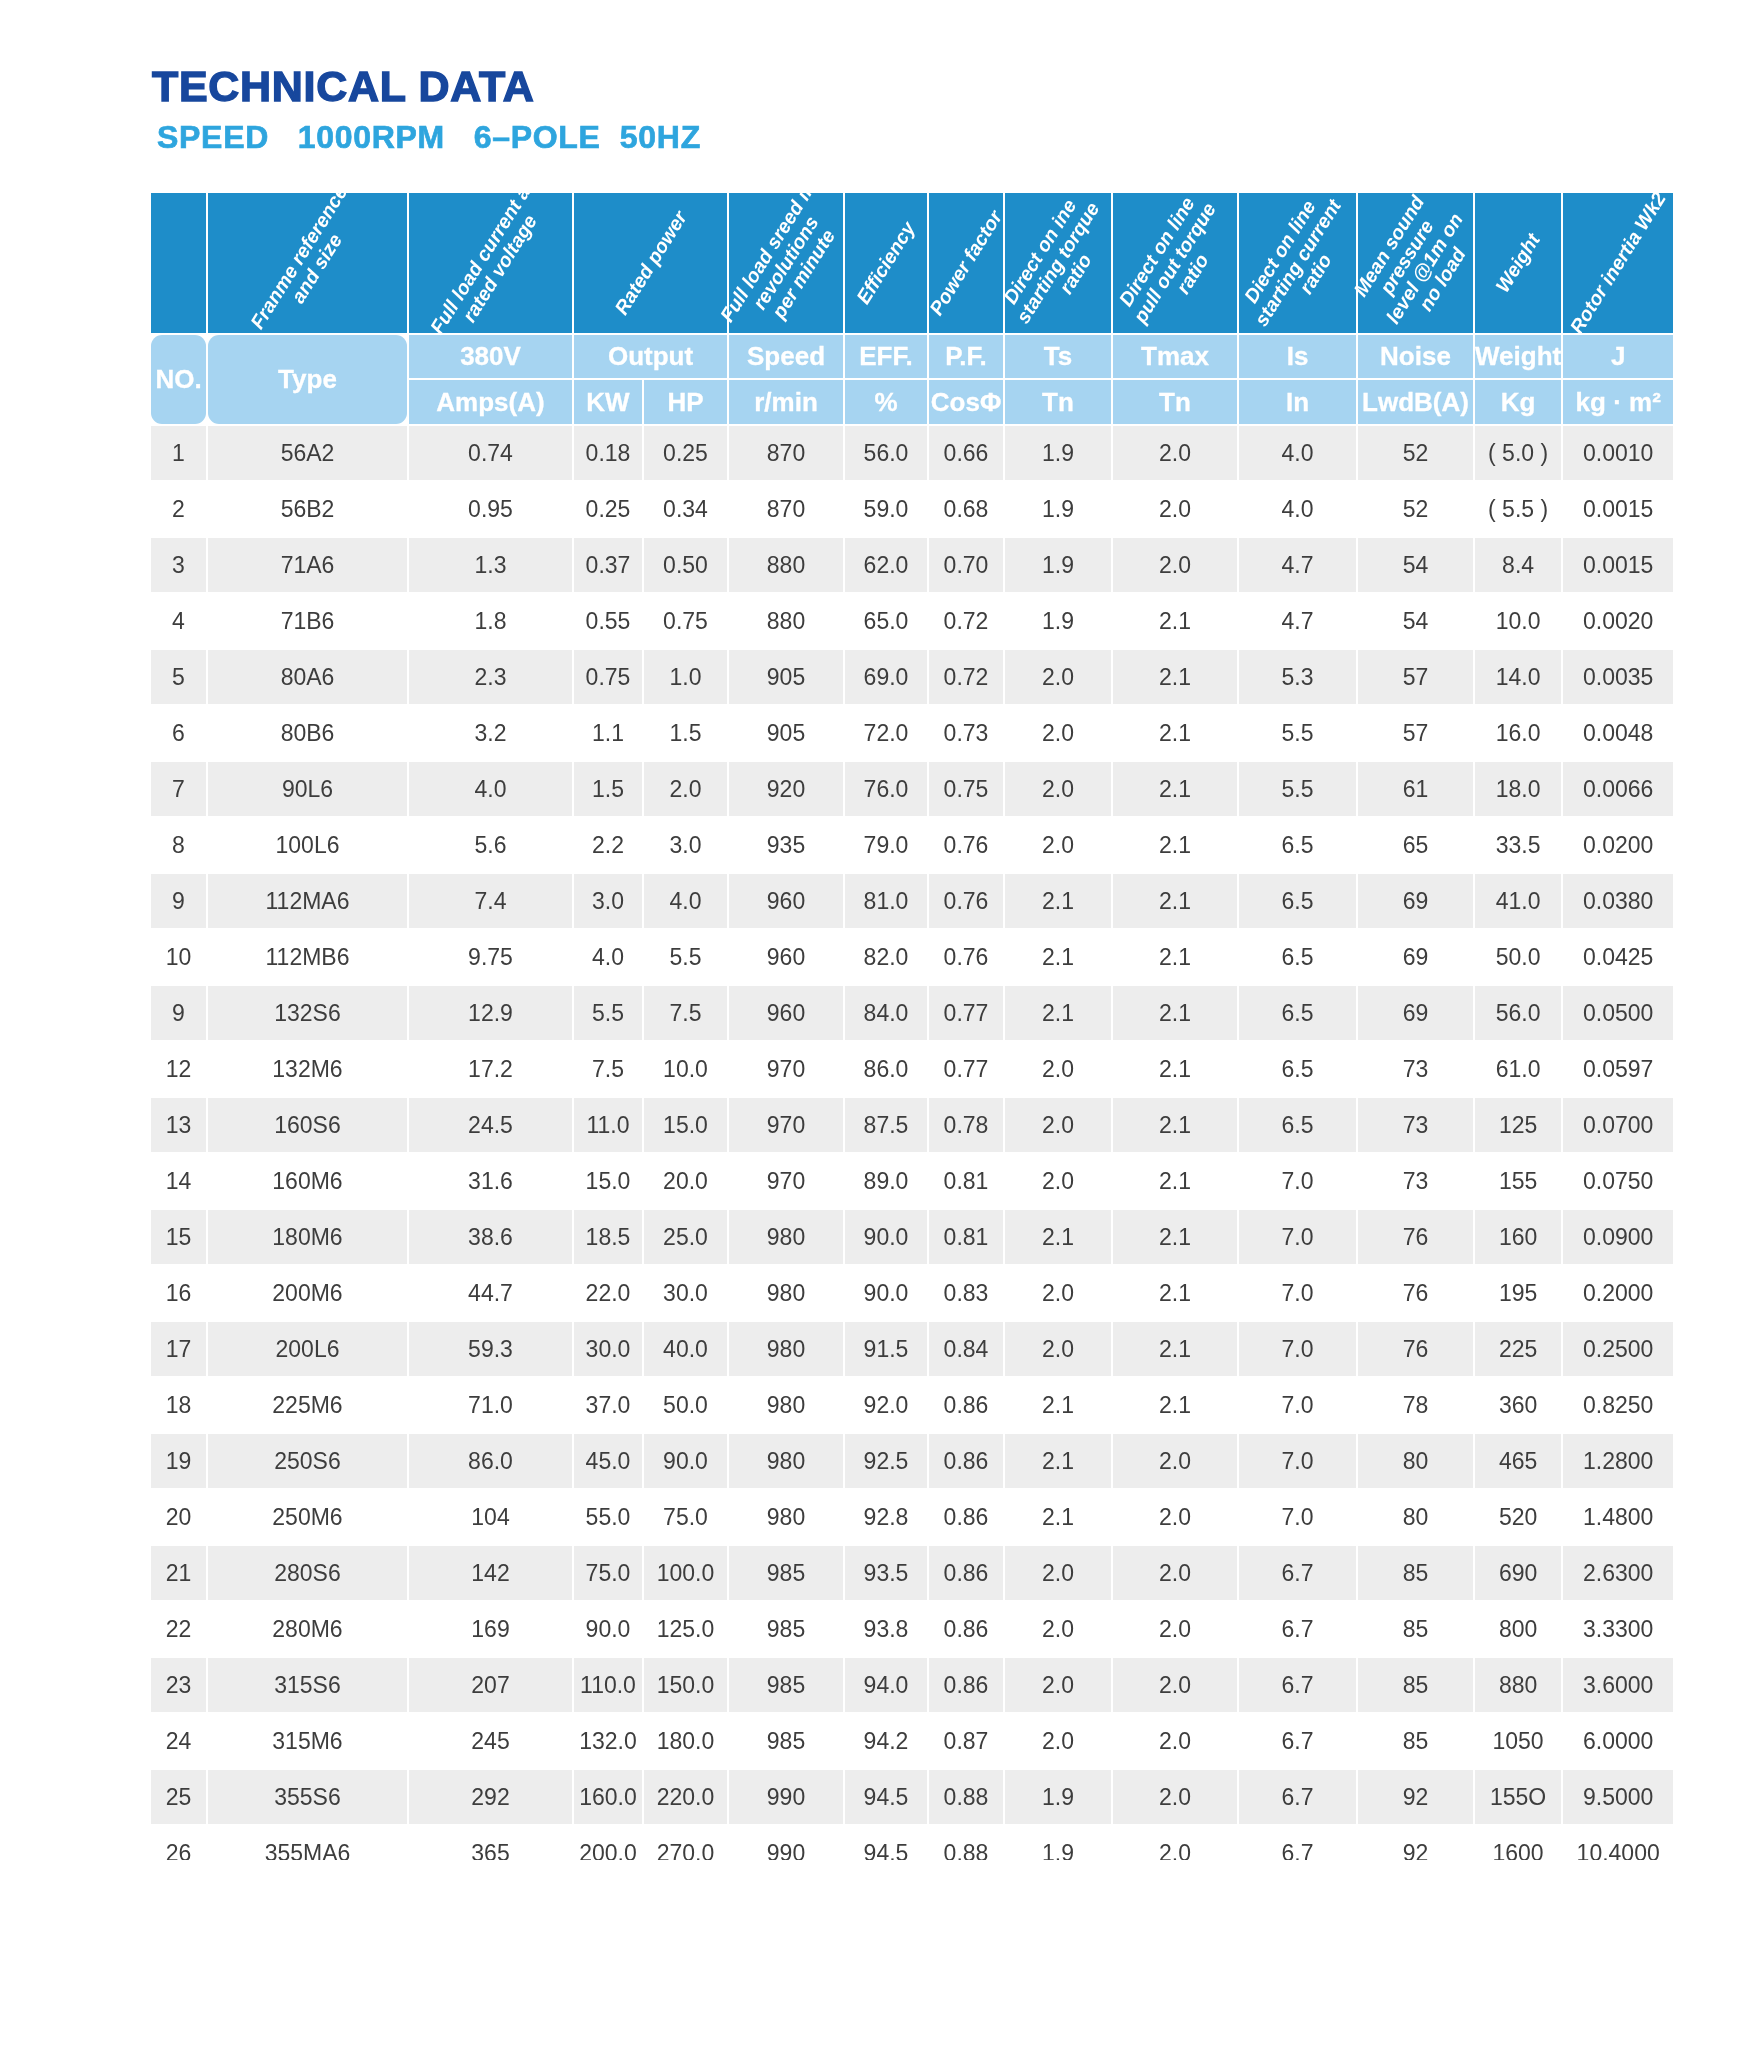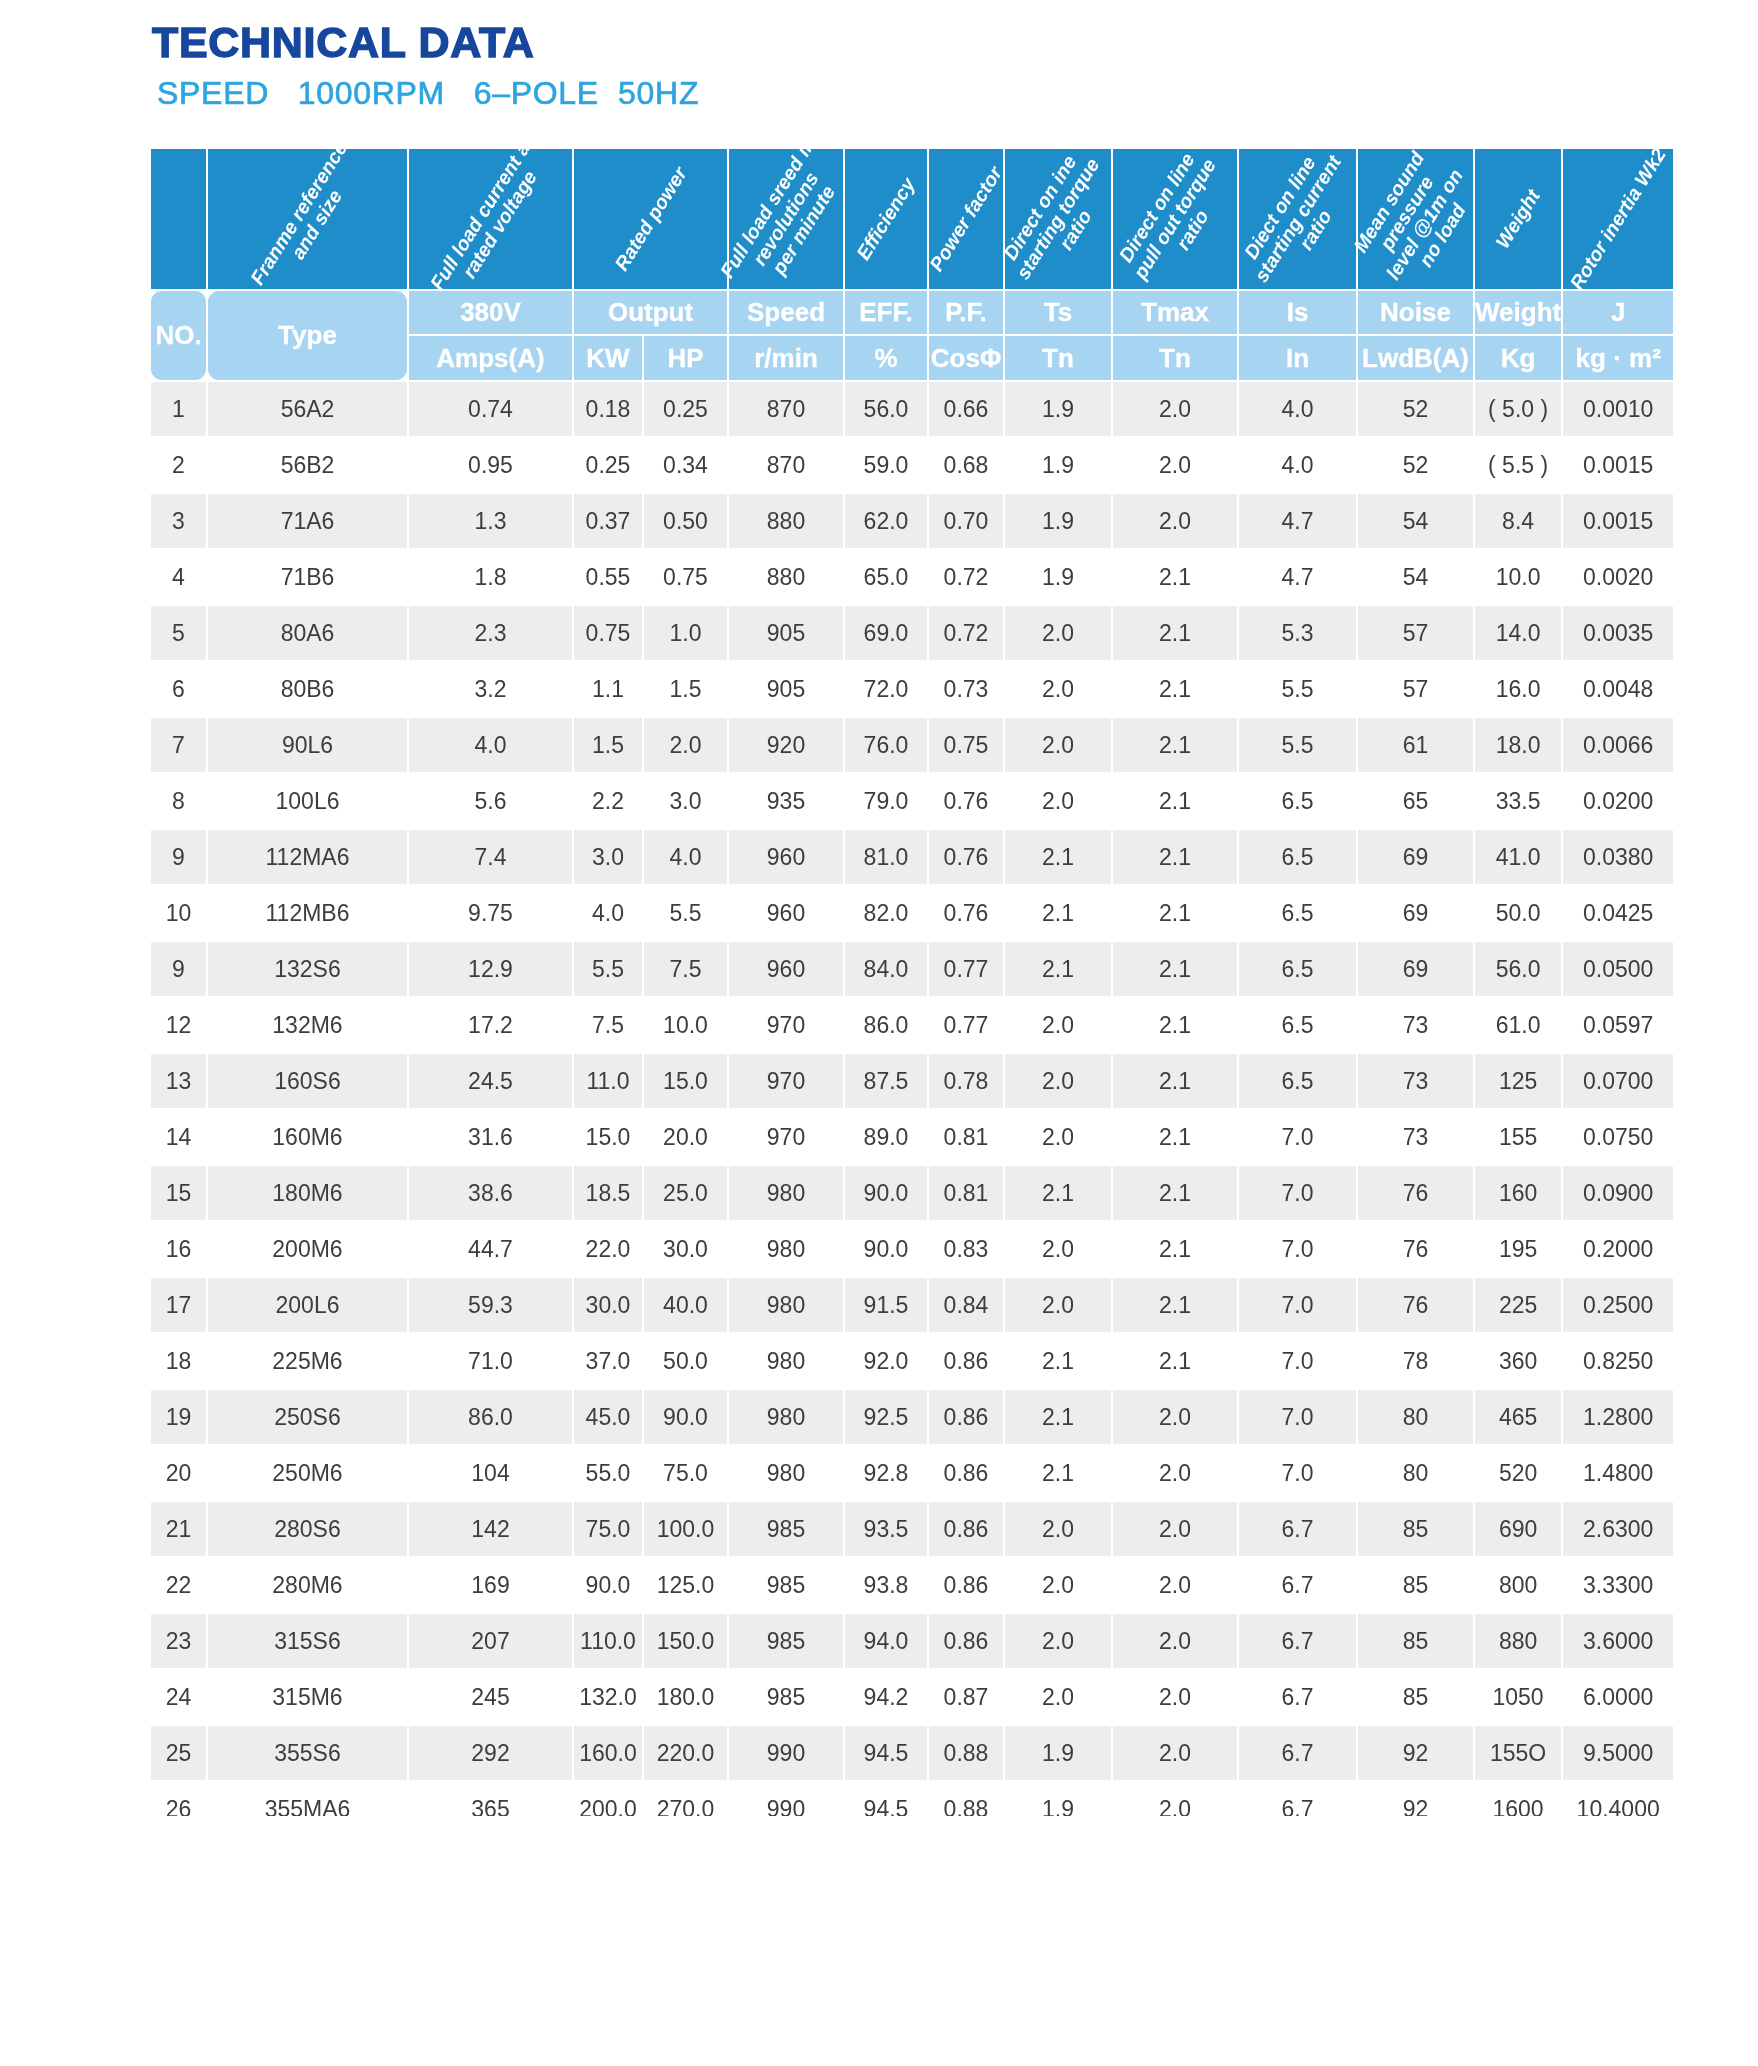--- a/index.html
+++ b/index.html
@@ -1,27 +1,27 @@
 <!DOCTYPE html>
 <html style="font-size:11.2px"><head>
 <meta charset="utf-8">
 <style>
   html,body { margin:0; padding:0; background:#ffffff; }
   .page {
     position:relative; width:1758px; height:1816px; background:#ffffff;
-    font-family:"Liberation Sans", sans-serif; overflow:hidden;
+    font-family:"Liberation Sans", sans-serif; overflow:hidden;margin-top:44px;
   }
   .title {
     position:absolute; left:152px; top:18px;
     font-size:43px; font-weight:bold; color:#17479D;
     -webkit-text-stroke:1.4px #17479D; letter-spacing:0.7px;
   }
   .subtitle {
     position:absolute; left:157px; top:75px;
-    font-size:32px; font-weight:normal; color:#2EA5DE;
+    font-size:32px; font-weight:bold; color:#2EA5DE;
     -webkit-text-stroke:0.7px #2EA5DE;
     white-space:pre; letter-spacing:0.7px;
   }
   table.tech {
     position:absolute; left:149px; top:147px;
     border-collapse:separate; border-spacing:2.1px; table-layout:fixed;
   }
   table.tech th, table.tech td { padding:0; margin:0; }
   
   tr.rot-row th {

